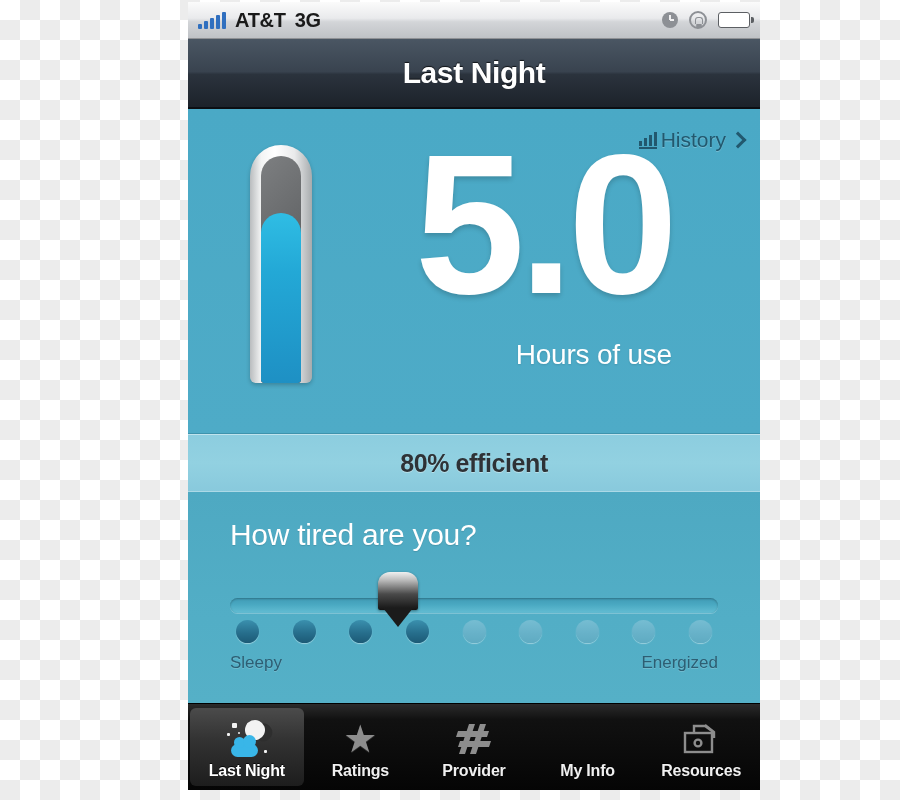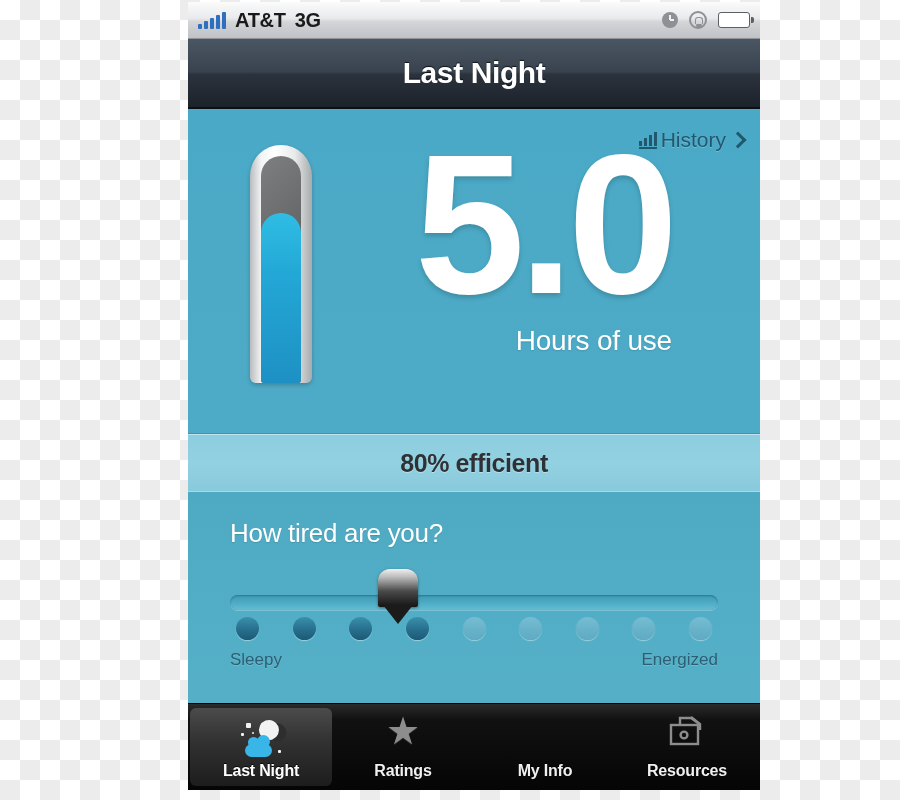--- a/index.html
+++ b/index.html
@@ -229,21 +229,21 @@
     color: #ffffff;
     font-size: 198px;
     font-weight: bold;
     line-height: 0.95;
     letter-spacing: -6px;
     text-shadow: 0 3px 5px rgba(0,0,0,0.18);
   }
   .reading-label {
     color: #ffffff;
     font-size: 28px;
-    margin-top: 6px;
+    margin-top: 20px;
     letter-spacing: -0.2px;
     text-shadow: 0 1px 2px rgba(0,0,0,0.12);
   }
 
   
   .efficiency {
     position: absolute;
     left: 0; right: 0;
     top: 324px;
     height: 58px;
@@ -273,21 +273,21 @@
     padding: 24px 42px 0 42px;
     box-sizing: border-box;
   }
   .rating-eyebrow {
     font-size: 15px;
     color: #2c5d72;
     letter-spacing: 0.7px;
     text-shadow: 0 1px 0 rgba(255,255,255,0.18);
   }
   .rating-question {
-    font-size: 26px;
+    font-size: 30px;
     color: #ffffff;
     margin-top: 2px;
     letter-spacing: -0.3px;
     text-shadow: 0 1px 1px rgba(0,0,0,0.12);
   }
 
   .slider {
     position: relative;
     margin-top: 32px;
     height: 88px;
@@ -375,21 +375,21 @@
   .tab.active {
     background: linear-gradient(to bottom, #4b4b4b 0%, #333333 40%, #1d1d1d 100%);
   }
   .tab-label {
     font-size: 16px;
     font-weight: bold;
     color: #ffffff;
     letter-spacing: -0.2px;
     text-shadow: 0 -1px 0 rgba(0,0,0,0.8);
   }
-  .tab:not(.active) .tab-label { color: #f0f0f0; margin-top: 8px; }
+  .tab:not(.active) .tab-label { color: #f0f0f0; }
   .tab-icon {
     height: 40px;
     width: 46px;
     margin-bottom: 3px;
     position: relative;
   }
 
   
   .ic-moon {
     position: absolute;
@@ -568,20 +568,33 @@
         <div class="tab-label">Last Night</div>
       </div>
 
       <div class="tab">
         <div class="tab-icon">
           <span class="ic-starbig">★</span>
         </div>
         <div class="tab-label">Ratings</div>
       </div>
 
+      <div class="tab">
+        <div class="tab-icon">
+          <svg class="ic-hash" width="36" height="34" viewBox="0 0 36 34">
+            <g fill="#8d8d8d">
+              <polygon points="13,2 19,2 9,32 3,32"></polygon>
+              <polygon points="24,2 30,2 20,32 14,32"></polygon>
+              <polygon points="2,9 33,9 31,15 0,15"></polygon>
+              <polygon points="4,19 35,19 33,25 2,25"></polygon>
+            </g>
+          </svg>
+        </div>
+        <div class="tab-label">Provider</div>
+      </div>
 
       <div class="tab">
         <div class="tab-icon">
           <span class="ic-person">
             <span class="head"></span>
             <span class="body"></span>
           </span>
         </div>
         <div class="tab-label">My Info</div>
       </div>

